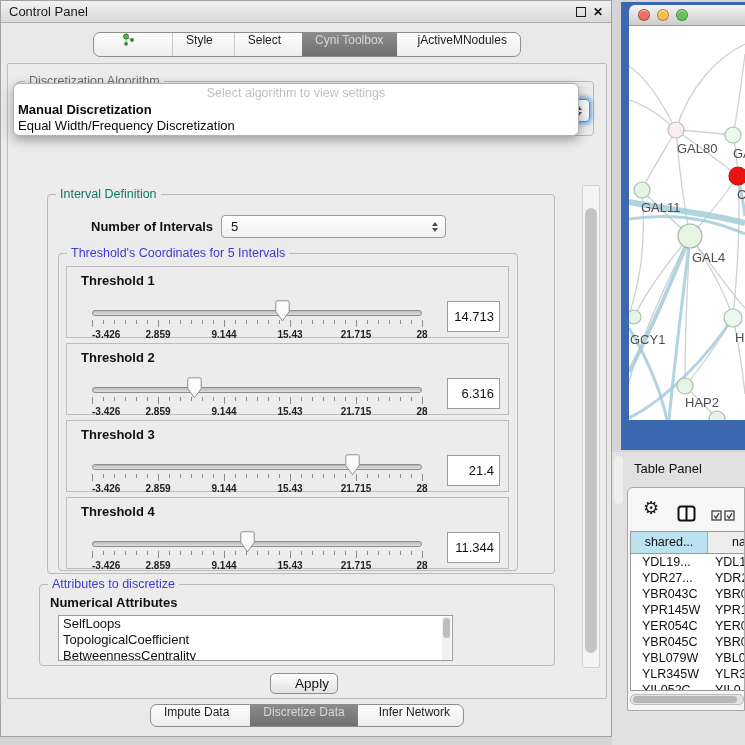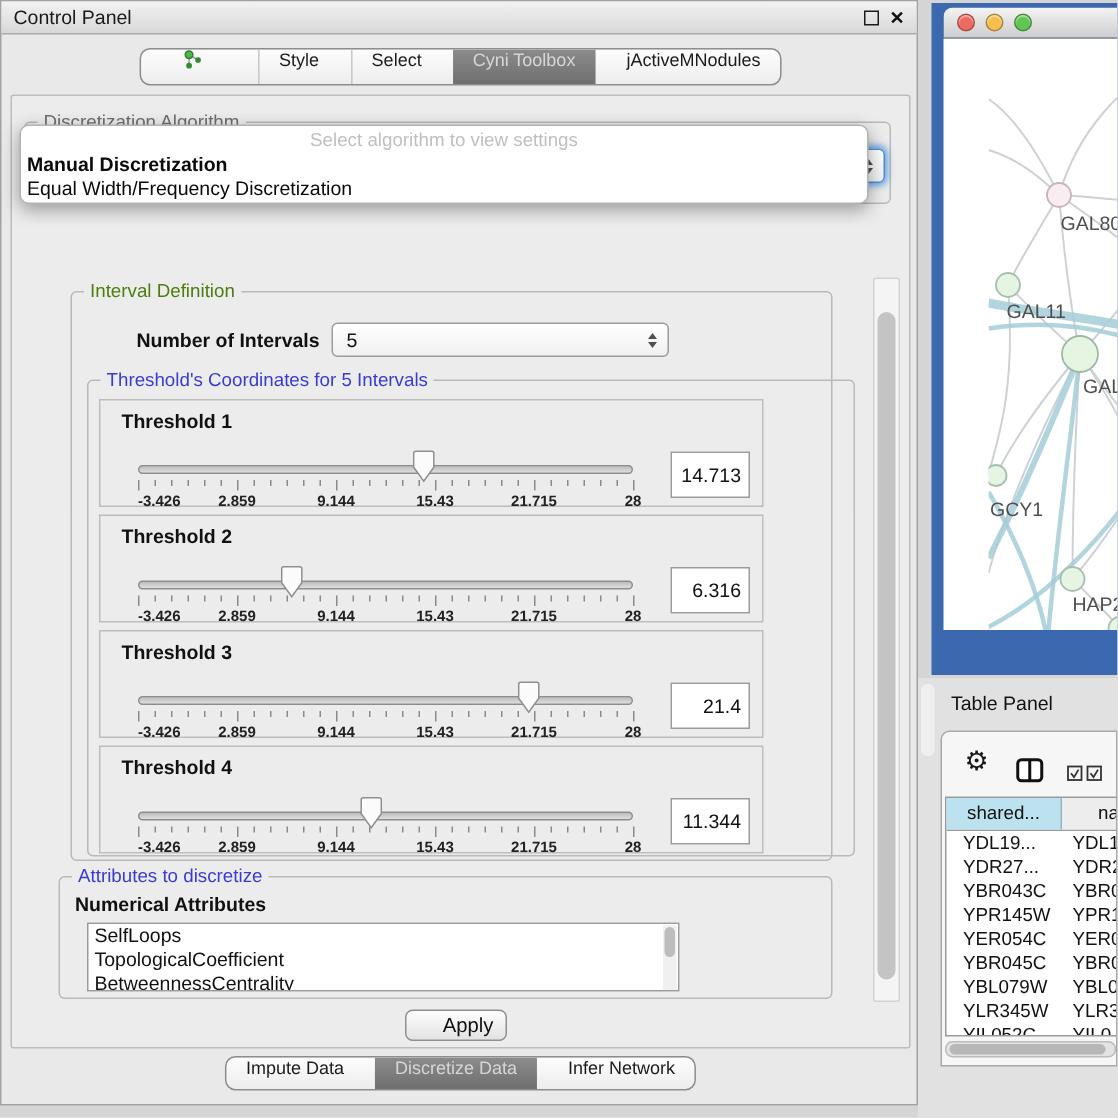--- a/index.html
+++ b/index.html
@@ -31,21 +31,21 @@
   .tab.selected + .tab { border-left:none; }
 
   
   .cp-content { position:absolute; left:6px; top:62px; width:600px; height:636px;
     background:#ececec; border:1px solid #bdbdbd; border-radius:2px; }
 
   .group { position:absolute; border:1px solid #b9b9b9; border-radius:4px; }
   .gtitle { position:absolute; top:-8px; left:8px; background:#ececec; padding:0 4px;
     font-size:12.5px; line-height:15px; }
   .gtitle.dim { color:#6e6e6e; }
-  .gtitle.green { color:#4d7c0f; }
+  .gtitle.green { color:#0f766e; }
   .gtitle.blue { color:#3b3bd1; }
 
   .combo { position:absolute; height:23px; background:linear-gradient(#ffffff,#f0f0f0);
     border:1px solid #9c9c9c; border-radius:4px; font-size:13px; line-height:21px;
     padding-left:9px; color:#111; }
   .combo.focus { border-color:#4a90d9; box-shadow:0 0 4px 2px rgba(74,144,217,.75); }
   .spin { position:absolute; right:7px; top:50%; transform:translateY(-50%);
     display:flex; flex-direction:column; gap:2px; }
   .spin i { width:0; height:0; border-left:3.5px solid transparent; border-right:3.5px solid transparent; display:block; }
   .spin .up { border-bottom:4px solid #4f4f4f; }
@@ -98,21 +98,21 @@
 
   .num-label { position:absolute; font-weight:bold; font-size:13px; }
 
   
   #net-window { position:absolute; left:621px; top:2px; width:124px; height:448px; background:#3b68ae; }
   #net-titlebar { position:absolute; left:8px; top:3px; width:116px; height:21px;
     background:linear-gradient(#f4f4f4,#cdcdcd); border-bottom:1px solid #9a9a9a;
     border-top-left-radius:6px; display:flex; align-items:center; padding-left:9px; gap:7px; }
   .tl { width:12px; height:12px; border-radius:50%; border:1px solid rgba(0,0,0,.3);
     box-shadow:inset 0 1px 1px rgba(255,255,255,.6); }
-  #net-canvas { position:absolute; left:8px; top:24px; width:116px; height:394px; background:#fff; overflow:hidden;padding-left:30px; }
+  #net-canvas { position:absolute; left:8px; top:24px; width:116px; height:394px; background:#fff; overflow:hidden; }
   #net-canvas svg text { font-family:"Liberation Sans",sans-serif; font-size:13px; fill:#4f4f4f; }
 
   
   #table-panel { position:absolute; left:612px; top:452px; width:133px; height:293px; background:#e1e1e1; }
   #tp-title { position:absolute; left:22px; top:9px; font-size:13px; color:#111; }
   #tp-strip { position:absolute; left:2px; top:4px; width:9px; height:48px; background:#efefef; border-radius:4px; }
   #tp-inner { position:absolute; left:15px; top:35px; width:118px; height:224px;
     background:#f6f6f6; border:1px solid #a8a8a8; border-top-left-radius:6px; overflow:hidden; }
   #tp-toolbar { position:absolute; left:0; top:0; right:0; height:42px; }
   .gear { position:absolute; left:15px; top:9px; font-size:18px; color:#1a1a1a;
@@ -192,21 +192,21 @@
           <span class="gtitle green">Interval Definition</span>
           <span class="num-label" style="left:43px; top:24px;">Number of Intervals</span>
           <div class="combo" style="left:173px; top:20px; width:225px;">
             <span>5</span>
             <span class="spin">
                 <i class="up"></i>
                 <i class="dn"></i>
               </span>
           </div>
 
-          <div class="group" style="left:10px; top:58px; width:512px; height:318px;">
+          <div class="group" style="left:10px; top:58px; width:460px; height:318px;">
             <span class="gtitle blue">Threshold's Coordinates for 5 Intervals</span>
             <div id="thresholds-host">
                 <div class="tbox" style="top: 12px;">
                   <div class="ttitle">Threshold 1</div>
                   <div class="slider">
                     <div class="strack"></div>
                     <div class="sticks">
                       <span style="left: 0%; height: 7px;"></span>
                       <span style="left: 3.33333%; height: 4px;"></span>
                       <span style="left: 6.66667%; height: 4px;"></span>

